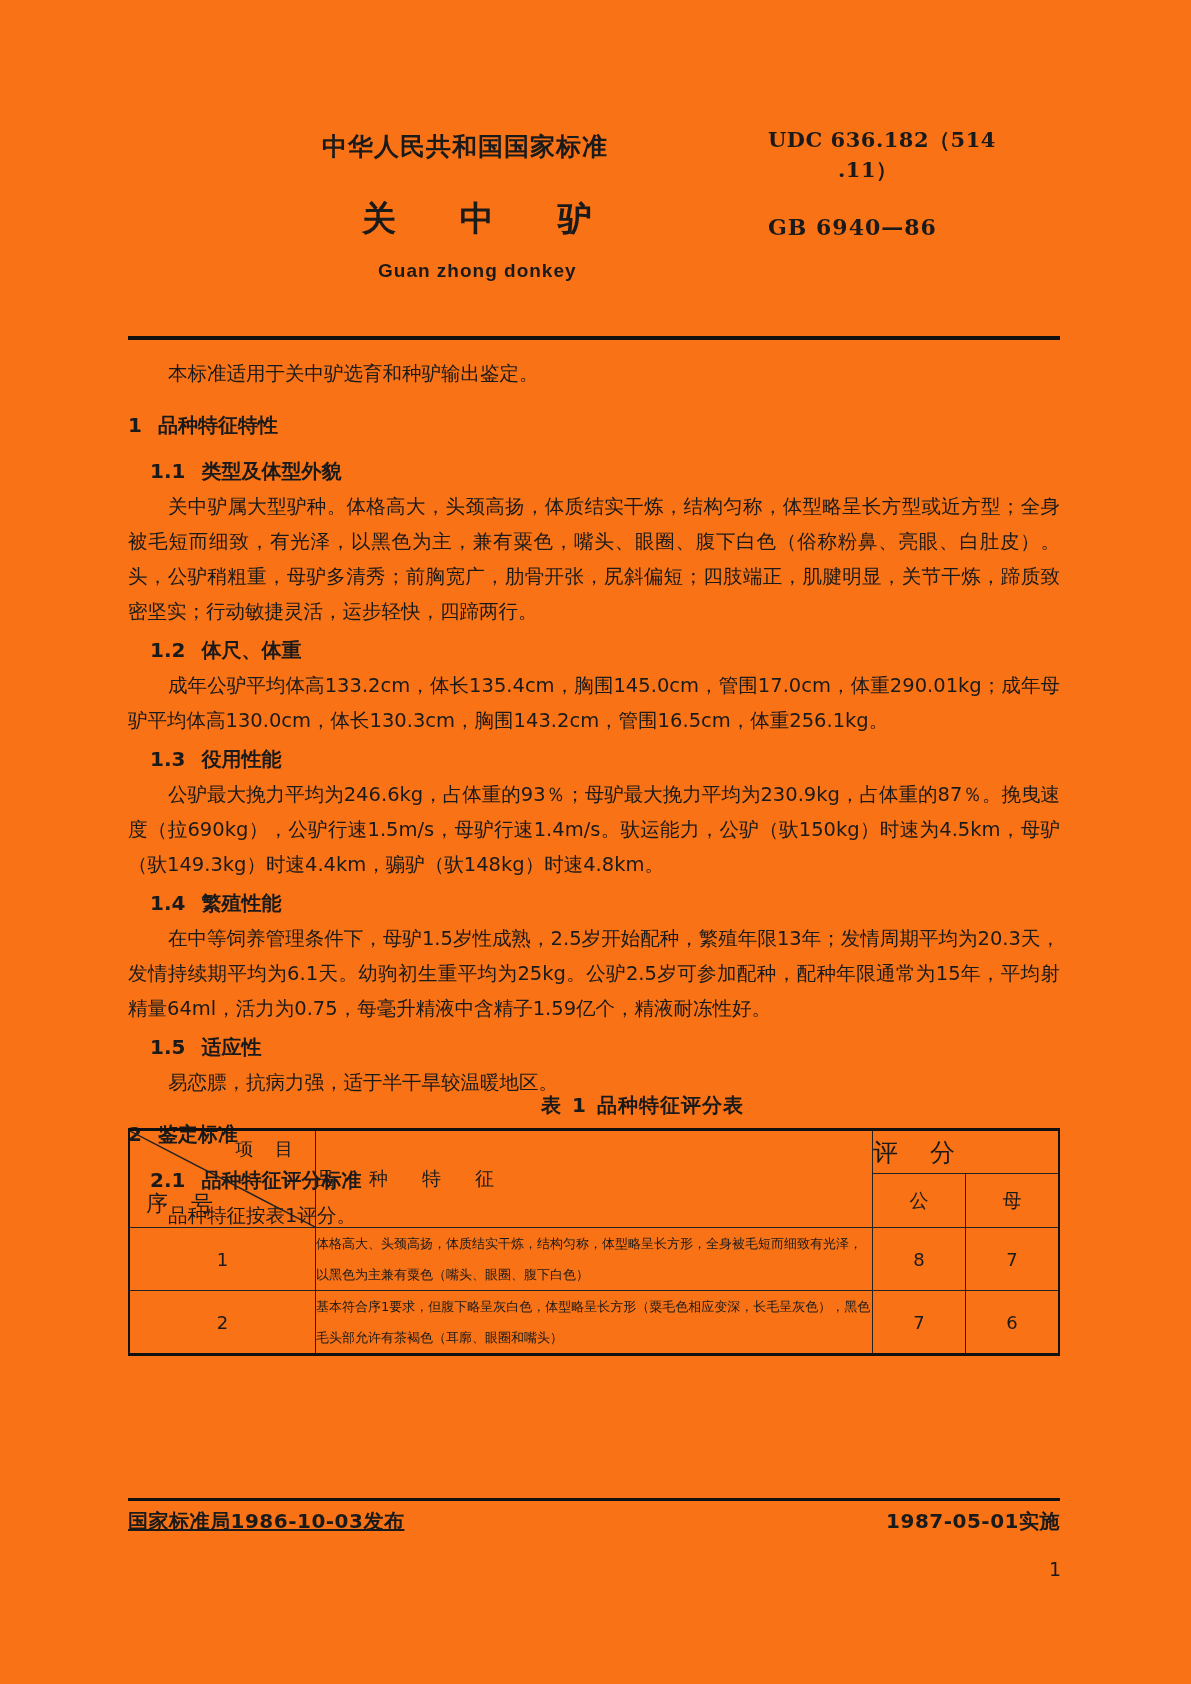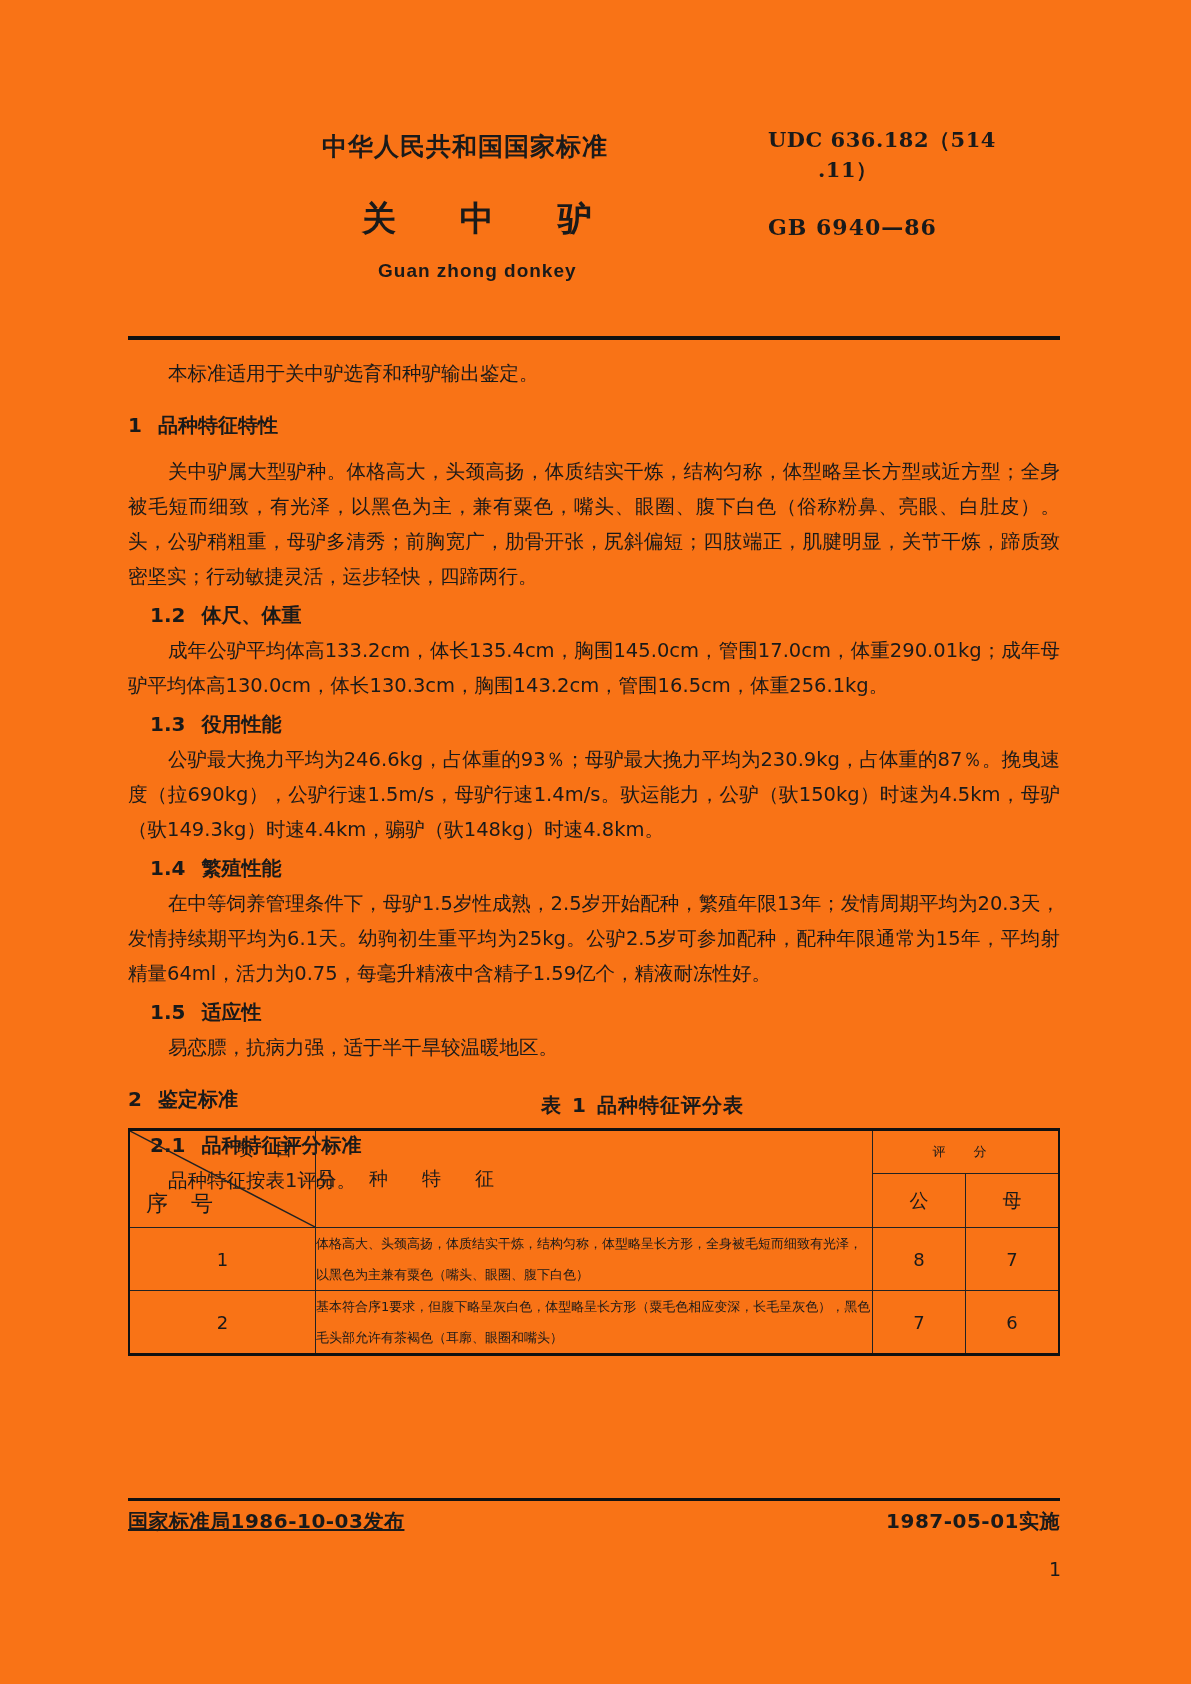--- a/index.html
+++ b/index.html
@@ -73,21 +73,21 @@
   .udc-line1 {
     font-size: 21px;
     letter-spacing: 0.5px;
     white-space: nowrap;
     margin-left: 10px;
   }
   .udc-line2 {
     font-size: 21px;
     letter-spacing: 0.5px;
     white-space: nowrap;
-    margin-left: 60px;
+    margin-left: 80px;
     margin-top: 2px;
   }
   .gb-no {
     font-size: 22px;
     letter-spacing: 1px;
     white-space: nowrap;
     margin-left: 10px;
     margin-top: 30px;
   }
 
@@ -191,22 +191,22 @@
     font-size: 22px;
     letter-spacing: 8px;
   }
   .feat-head {
     text-align: left;
     font-size: 19px;
     letter-spacing: 14px;
     padding-left: 14px;
   }
   .score-head {
-    text-align: center;
-    font-size: 13px;
+    text-align: left;
+    font-size: 25px;
     letter-spacing: 12px;
     padding-left: 12px;
     height: 42px;
   }
   .sub-head {
     text-align: center;
     font-size: 19px;
     height: 52px;
   }
   .col-male, .col-female { width: 92px; }
@@ -284,20 +284,23 @@
   <div class="rule-top"></div>
 
   <div class="content">
 
     <p class="para lead">本标准适用于关中驴选育和种驴输出鉴定。</p>
 
     <div class="h1">
       <span class="num">1</span><span>品种特征特性</span>
     </div>
 
+    <div class="h2">
+      <span class="num">1.1</span><span>类型及体型外貌</span>
+    </div>
     <p class="para indent">关中驴属大型驴种。体格高大，头颈高扬，体质结实干炼，结构匀称，体型略呈长方型或近方型；全身被毛短而细致，有光泽，以黑色为主，兼有粟色，嘴头、眼圈、腹下白色（俗称粉鼻、亮眼、白肚皮）。头，公驴稍粗重，母驴多清秀；前胸宽广，肋骨开张，尻斜偏短；四肢端正，肌腱明显，关节干炼，蹄质致密坚实；行动敏捷灵活，运步轻快，四蹄两行。</p>
 
     <div class="h2">
       <span class="num">1.2</span><span>体尺、体重</span>
     </div>
     <p class="para indent">成年公驴平均体高133.2cm，体长135.4cm，胸围145.0cm，管围17.0cm，体重290.01kg；成年母驴平均体高130.0cm，体长130.3cm，胸围143.2cm，管围16.5cm，体重256.1kg。</p>
 
     <div class="h2">
       <span class="num">1.3</span><span>役用性能</span>
     </div>

